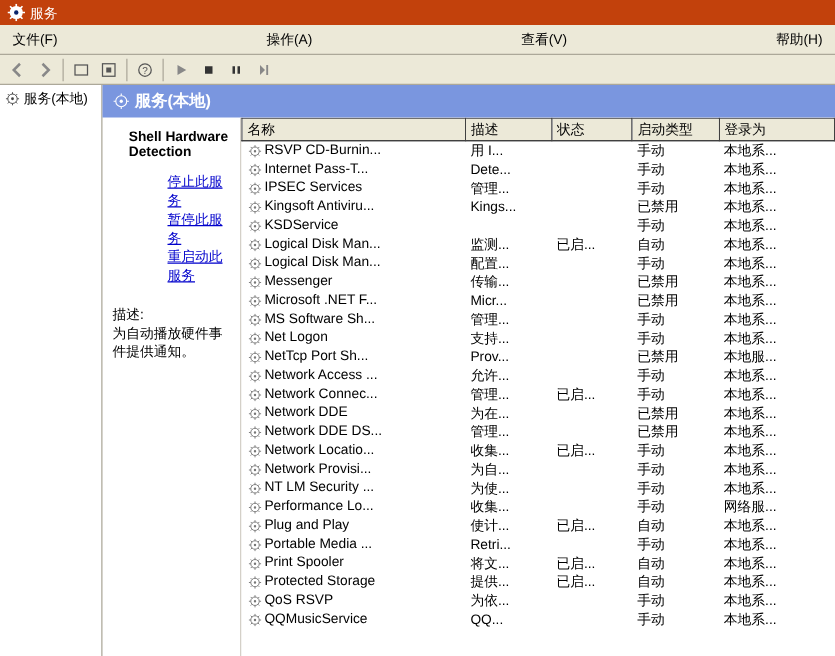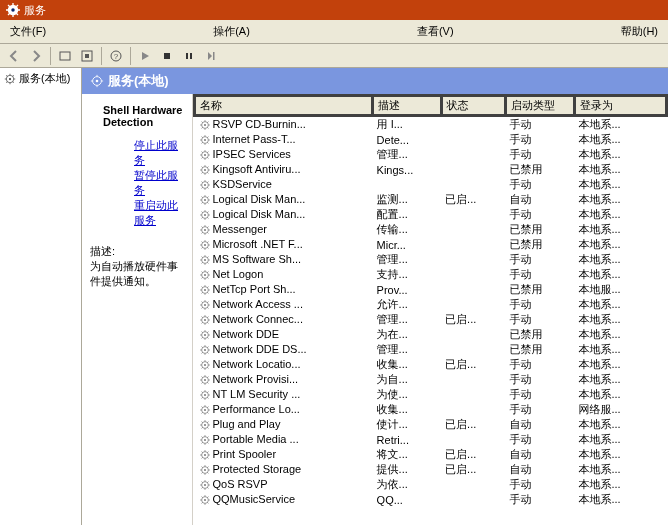--- a/index.html
+++ b/index.html
@@ -16,21 +16,21 @@
   .leftpane .tree-item { display: flex; align-items: center; gap: 3px; padding: 1px 2px; }
   .rightpane { flex: 1; display: flex; flex-direction: column; }
   .rp-header { background: #7a96df; color: #fff; padding: 4px 8px; font-size: 13px; font-weight: bold; display: flex; align-items: center; gap: 4px; }
   .rp-body { display: flex; flex: 1; overflow: hidden; }
   .detail-pane { width: 110px; padding: 10px 8px; font-size: 11px; }
   .detail-pane .svc-name { font-weight: bold; margin-bottom: 10px; margin-left: 13px; }
   .detail-pane a { color: #0000cc; text-decoration: underline; display: block; cursor: pointer; margin-left: 44px; }
   .detail-pane .desc { margin-top: 16px; }
   .list-pane { flex: 1; overflow: auto; border-left: 1px solid #d4d0c8; }
   table { border-collapse: collapse; width: 100%; font-size: 11px; }
-  thead th { background: #ece9d8; border: 3px solid #404040; padding: 1px 4px; text-align: left; font-weight: normal; position: sticky; top: 0; }
+  thead th { background: #ece9d8; border: 1px solid #404040; padding: 1px 4px; text-align: left; font-weight: normal; position: sticky; top: 0; }
   tbody td { padding: 0 4px; white-space: nowrap; overflow: hidden; text-overflow: ellipsis; height: 14px; }
   .svc-icon { width: 12px; height: 12px; display: inline-block; vertical-align: middle; margin-right: 2px; }
   col.c-name { width: 100px; }
   col.c-desc { width: 42px; }
   col.c-stat { width: 42px; }
   col.c-start { width: 45px; }
   col.c-logon { width: 60px; }
   .gear-svg { display: inline-block; }
 </style>
 </head>

